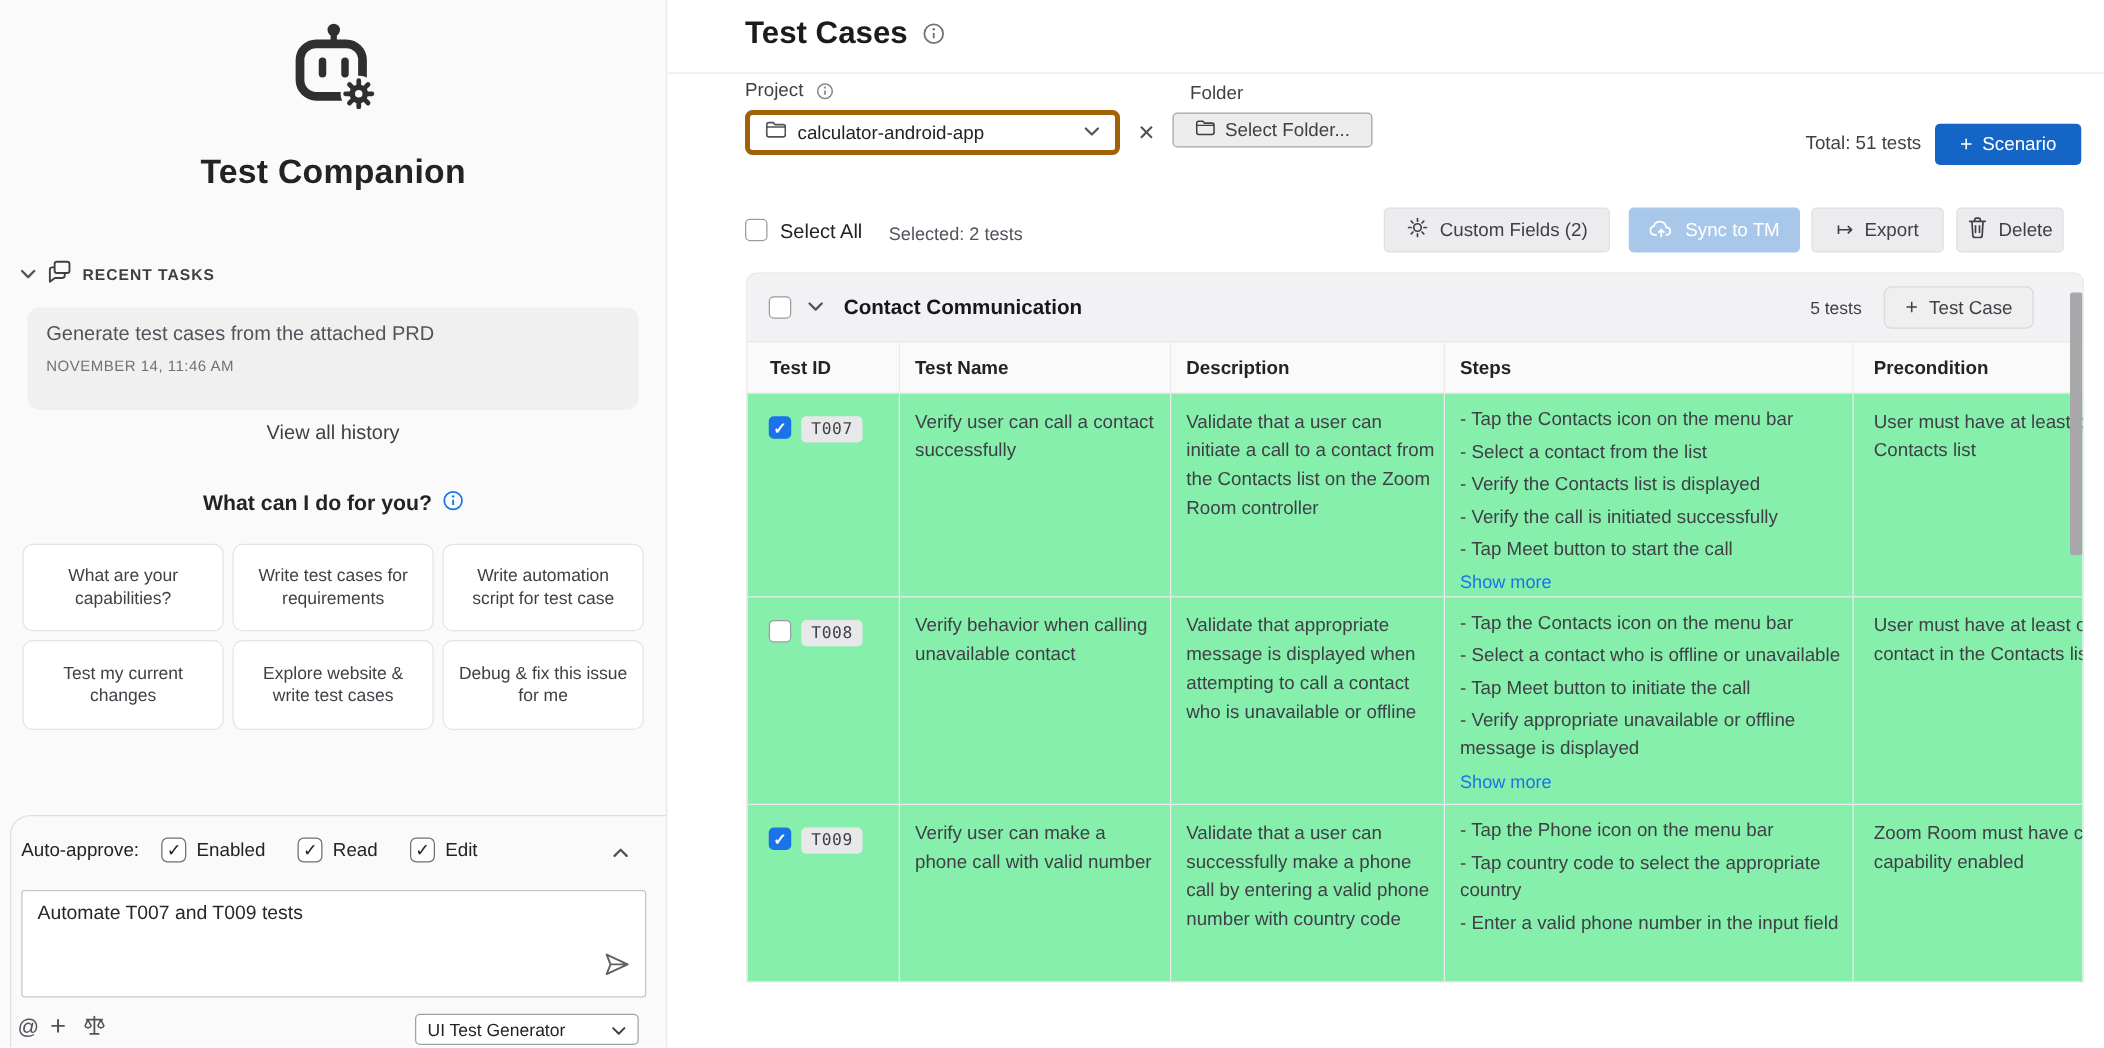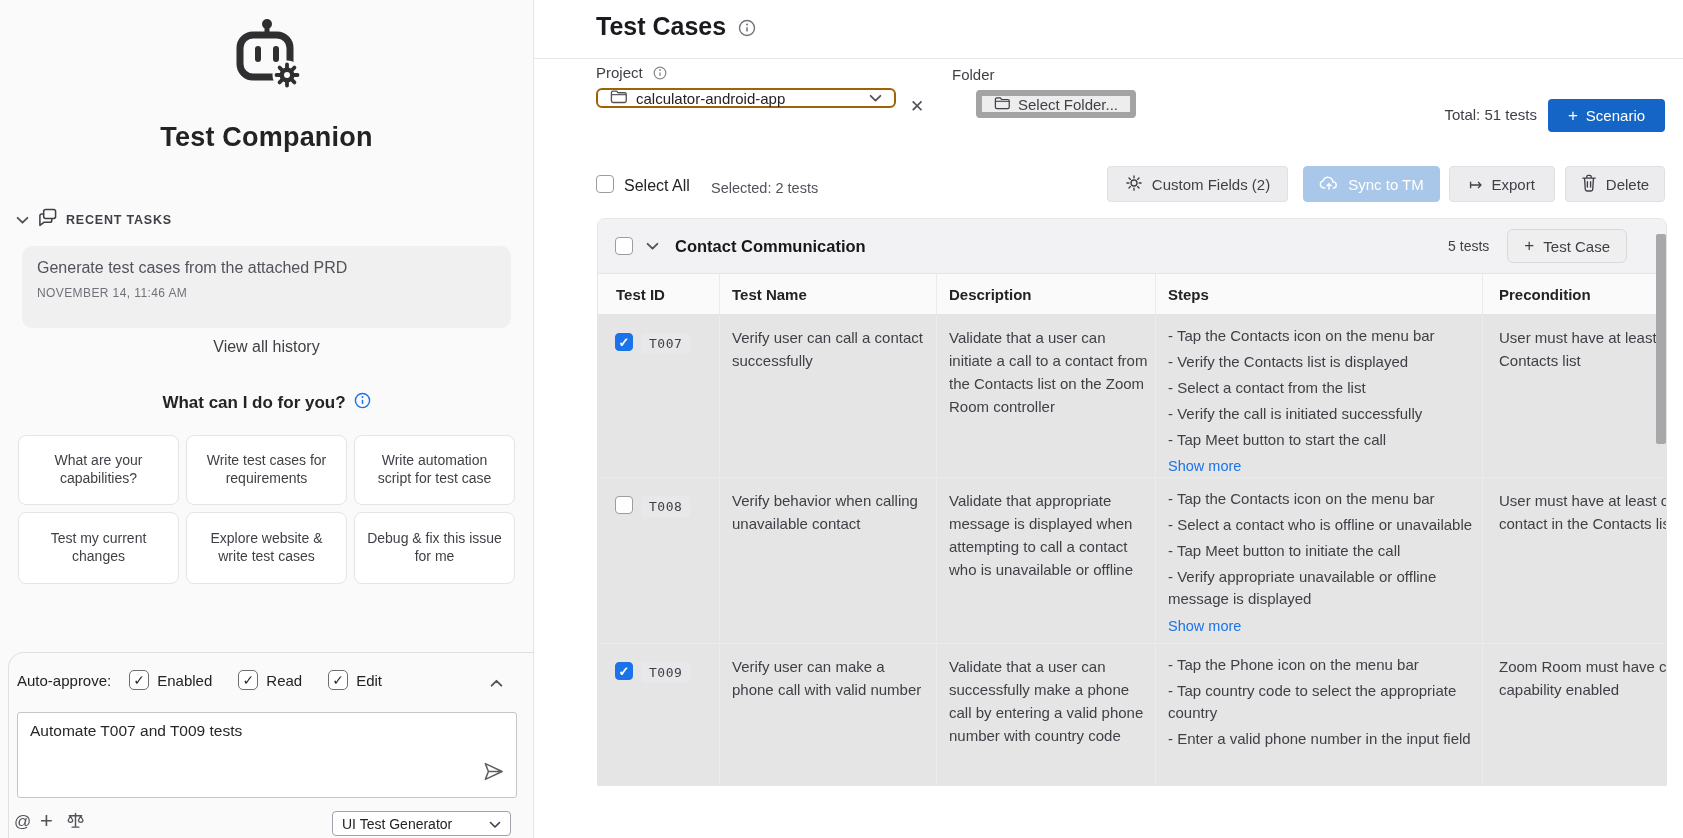--- a/index.html
+++ b/index.html
@@ -32,24 +32,24 @@
   .sb-footer-icon { position:absolute; color:#52525b; cursor:pointer; }
   .model-select { position:absolute; left:332px; top:811px; width:179px; height:25px; border:1px solid #a1a1aa; border-radius:4px; background:#fff; display:flex; align-items:center; justify-content:space-between; padding:0 9px; cursor:pointer; }
   .model-select span { font-size:14px; color:#232326; }
 
   
   #main { position:absolute; left:534px; top:0; width:1149px; height:838px; background:#fff; }
   .page-title-row { position:absolute; left:62px; top:12px; display:flex; align-items:flex-end; gap:12px; }
   .page-title { font-size:25px; font-weight:700; color:#1b1b1f; }
   .hdr-divider { position:absolute; left:0; right:0; top:58px; height:1px; background:#e8e8ea; }
   .field-label { position:absolute; font-size:15px; color:#3f3f46; }
-  .proj-select { position:absolute; left:62px; top:88px; width:300px; height:20px; border:2px solid #a16207; border-radius:6px; background:#fff; display:flex; align-items:center; gap:9px; padding:0 12px; cursor:pointer; }
+  .proj-select { position:absolute; left:62px; top:88px; width:300px; height:36px; border:4px solid #a16207; border-radius:6px; background:#fff; display:flex; align-items:center; gap:9px; padding:0 12px; cursor:pointer; }
   .proj-select .val { flex:1; font-size:15px; color:#232326; }
   .clear-x { position:absolute; left:376px; top:96px; font-size:17px; color:#52525b; cursor:pointer; }
-  .folder-btn { position:absolute; left:442px; top:90px; width:160px; height:28px; background:#ededee; border:6px solid #a3a3a3; border-radius:4px; display:flex; align-items:center; justify-content:center; gap:8px; font-size:15px; color:#3f3f46; cursor:pointer; }
+  .folder-btn { position:absolute; left:404px; top:90px; width:160px; height:28px; background:#ededee; border:1px solid #a3a3a3; border-radius:4px; display:flex; align-items:center; justify-content:center; gap:8px; font-size:15px; color:#3f3f46; cursor:pointer; }
   .total-text { position:absolute; left:830px; top:106px; width:173px; text-align:right; font-size:15px; color:#3f3f46; }
   .scenario-btn { position:absolute; left:1014px; top:99px; width:117px; height:33px; background:#1565c7; border-radius:4px; color:#fff; display:flex; align-items:center; justify-content:center; gap:8px; font-size:15px; cursor:pointer; }
   .scenario-btn .plus { font-size:17px; }
   .cb { width:18px; height:18px; border:1.5px solid #9b9ba1; border-radius:4px; background:#fff; position:relative; cursor:pointer; flex:none; }
   .cb.on { background:#1a73e8; border-color:#1a73e8; }
   .cb.on::after { content:"✓"; position:absolute; inset:0; display:flex; align-items:center; justify-content:center; color:#fff; font-size:13px; font-weight:700; }
   .selall-cb { position:absolute; left:62px; top:175px; }
   .selall-label { position:absolute; left:90px; top:177px; font-size:16px; color:#232326; }
   .selected-text { position:absolute; left:177px; top:180px; font-size:14.5px; color:#52525b; }
   .tb-btn { position:absolute; top:166px; height:36px; border-radius:4px; background:#ececee; border:1px solid #e0e0e2; display:flex; align-items:center; justify-content:center; gap:9px; font-size:15px; color:#3f3f46; cursor:pointer; }
@@ -62,21 +62,21 @@
   .group-title { font-size:16.5px; font-weight:700; color:#18181b; margin-left:16px; }
   .group-count { margin-left:auto; font-size:14px; color:#3f3f46; }
   .testcase-btn { margin-left:18px; height:34px; padding:0 16px; background:#efeff0; border:1px solid #d9d9dc; border-radius:6px; display:flex; align-items:center; gap:9px; font-size:15px; color:#3f3f46; cursor:pointer; }
   .col-hdr { height:41px; background:#fafafa; border-bottom:1px solid #e5e5e8; display:flex; align-items:stretch; }
   .col-hdr > div { display:flex; align-items:center; font-size:15px; font-weight:700; color:#232326; border-right:1px solid #ebebee; }
   .c-id   { flex:0 0 122px; padding-left:18px; }
   .c-name { flex:0 0 217px; padding-left:12px; }
   .c-desc { flex:0 0 219px; padding-left:12px; }
   .c-steps{ flex:0 0 327px; padding-left:12px; }
   .c-pre  { flex:0 0 360px; padding-left:16px; }
-  .t-row { display:flex; align-items:stretch; border-bottom:1px solid #ebebee; background:#e5e5e5; }
+  .t-row { display:flex; align-items:stretch; border-bottom:1px solid #ebebee; background:#86efac; }
   .t-row > div { border-right:1px solid #ebebee; }
   .r1 { height:163px; } .r2 { height:166px; } .r3 { height:200px; }
   .cell-id { display:flex; gap:8px; padding:18px 0 0 17px; align-items:flex-start; }
   .badge { font-family:"DejaVu Sans Mono", monospace; font-size:13px; color:#3f3f46; background:#e8e8ea; border-radius:4px; padding:3px 8px; letter-spacing:.5px; }
   .cell-txt { padding:11px 6px 0 12px; font-size:15px; line-height:23px; color:#3f3f46; }
   .cell-steps { padding:10px 8px 0 12px; font-size:15px; color:#3f3f46; }
   .steps-clip { overflow:hidden; }
   .clip-r1 { height:131px; } .clip-r2 { height:128px; }
   .step { line-height:22px; margin-bottom:4px; }
   .step::before { content:"- "; }
@@ -288,21 +288,21 @@
       </svg>
     </span>
     <span>Sync to TM</span>
   </div>
 
   <div class="tb-btn" style="left:915px; width:106px;">
     <span class="arrow-glyph">↦</span>
     <span>Export</span>
   </div>
 
-  <div class="tb-btn" style="left:1031px; width:100px;">
+  <div class="tb-btn" style="left:1031px; width:86px;">
     <span>
       <svg width="16" height="18" viewBox="0 0 18 20">
         <path d="M2 4.5h14M6.5 4.5V3A1.5 1.5 0 018 1.5h2A1.5 1.5 0 0111.5 3v1.5M4 4.5l.8 12.6a2 2 0 002 1.9h4.4a2 2 0 002-1.9L14 4.5" fill="none" stroke="#3f3f46" stroke-width="1.5" stroke-linecap="round" stroke-linejoin="round"></path>
         <path d="M7.2 8.5v6M10.8 8.5v6" stroke="#3f3f46" stroke-width="1.5" stroke-linecap="round"></path>
       </svg>
     </span>
     <span>Delete</span>
   </div>
 
   <div class="tc-table">
@@ -333,22 +333,22 @@
     <div class="t-row r1">
       <div class="c-id cell-id">
         <span class="cb on"></span>
         <span class="badge">T007</span>
       </div>
       <div class="c-name cell-txt">Verify user can call a contact successfully</div>
       <div class="c-desc cell-txt">Validate that a user can initiate a call to a contact from the Contacts list on the Zoom Room controller</div>
       <div class="c-steps cell-steps">
         <div class="steps-clip clip-r1">
           <div class="step">Tap the Contacts icon on the menu bar</div>
+          <div class="step">Select a contact from the list</div>
           <div class="step">Verify the Contacts list is displayed</div>
-          <div class="step">Select a contact from the list</div>
           <div class="step">Verify the call is initiated successfully</div>
           <div class="step">Tap Meet button to start the call</div>
           <div class="step">Verify the contact name is displayed on the call screen</div>
         </div>
         <div class="show-more">Show more</div>
       </div>
       <div class="c-pre cell-pre">User must have at least one contact in the
 Contacts list</div>
     </div>
 

